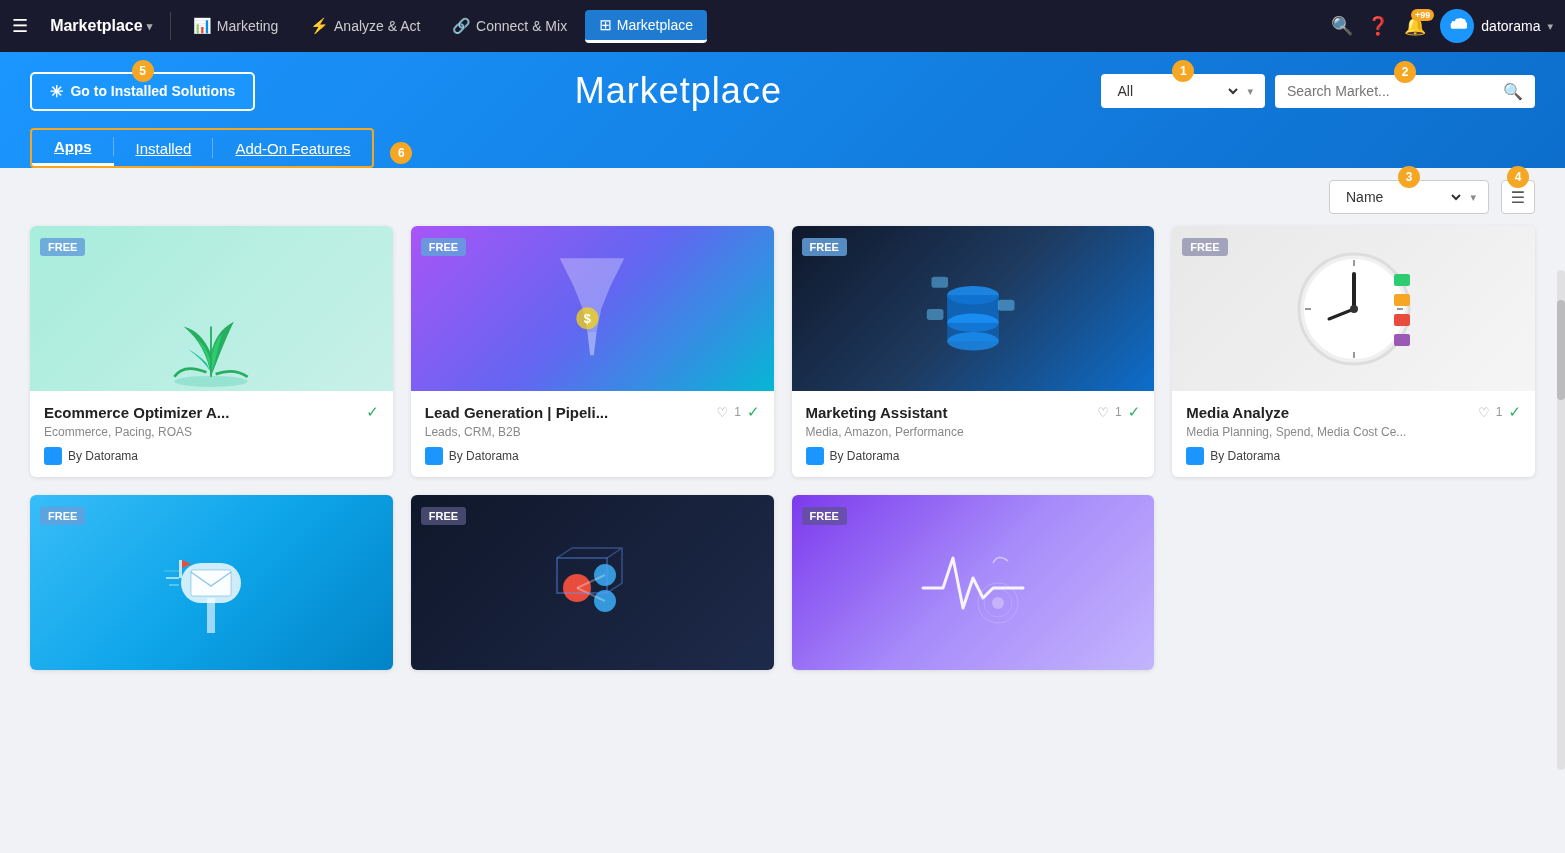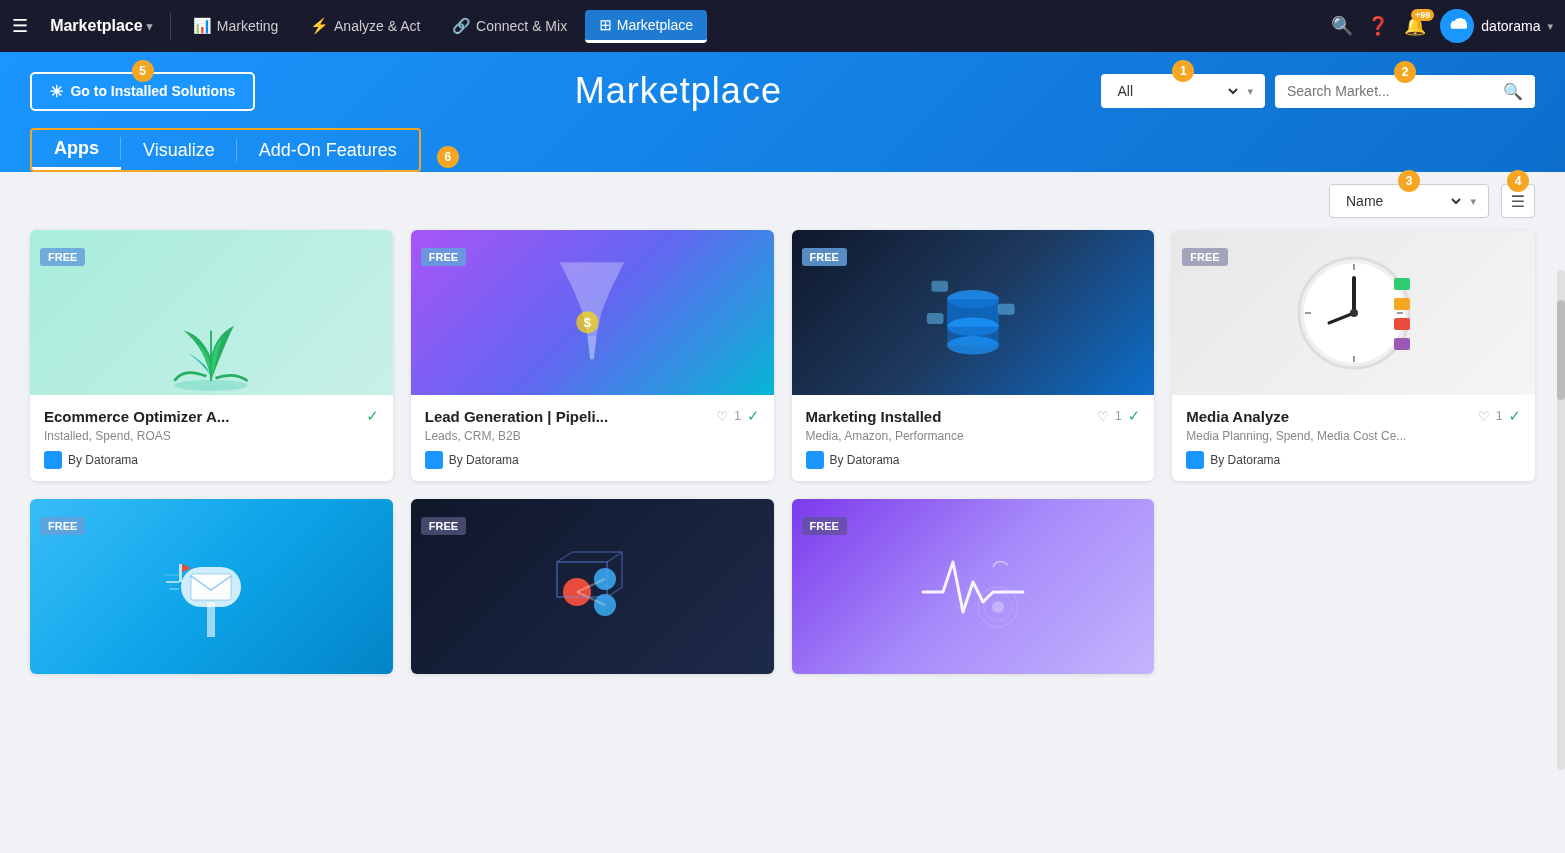--- a/index.html
+++ b/index.html
@@ -59,22 +59,22 @@
     .search-icon { color: #1b96ff; font-size: 16px; cursor: pointer; }
 
     
     .tabs-row {
       display: flex; align-items: center; gap: 0;
       border: 2.5px solid #f5a623; border-radius: 4px;
       overflow: hidden; width: fit-content;
     }
     .tab-btn {
       background: transparent; border: none; color: #fff;
-      font-size: 18px; font-weight: 500; padding: 8px 22px;
-      cursor: pointer; position: relative;
+      font-size: 15px; font-weight: 500; padding: 8px 22px;
+      cursor: pointer; position: relative; text-decoration: underline;
     }
     .tab-btn.active { border-bottom: 3px solid #fff; font-weight: 700; }
     .tab-btn:not(:last-child)::after { content: ''; position: absolute; right: 0; top: 20%; height: 60%; width: 1px; background: rgba(255,255,255,0.3); }
     .tabs-section { display: flex; align-items: flex-end; gap: 16px; padding-top: 4px; }
 
     
     .sort-row {
       display: flex; justify-content: flex-end; align-items: center;
       padding: 12px 30px; gap: 12px; background: #f0f2f5;
     }
@@ -90,21 +90,21 @@
     .cards-grid {
       display: grid; grid-template-columns: repeat(4, 1fr);
       gap: 18px; padding: 0 30px 30px 30px;
     }
     .card {
       background: #fff; border-radius: 6px; overflow: hidden;
       box-shadow: 0 1px 4px rgba(0,0,0,0.1); position: relative;
     }
     .card-image { width: 100%; height: 165px; object-fit: cover; position: relative; overflow: hidden; }
     .card-free-badge {
-      position: absolute; top: 18px; left: 10px;
+      position: absolute; top: 12px; left: 10px;
       background: rgba(100,160,220,0.85); color: #fff;
       font-size: 11px; font-weight: 700; padding: 3px 8px; border-radius: 3px;
     }
     .card-body { padding: 12px 14px; }
     .card-title-row { display: flex; align-items: center; justify-content: space-between; margin-bottom: 4px; }
     .card-title { font-size: 15px; font-weight: 700; color: #222; }
     .card-meta { display: flex; align-items: center; gap: 6px; }
     .card-heart { color: #aaa; font-size: 13px; display: flex; align-items: center; gap: 2px; }
     .card-heart-count { font-size: 12px; color: #999; }
     .card-check { color: #27ae60; font-size: 15px; }
@@ -213,21 +213,21 @@
           <span class="search-icon">🔍</span>
         </div>
       </div>
     </div>
   </div>
 
   <div class="tabs-section">
     <div style="position:relative;">
       <div class="tabs-row">
         <button class="tab-btn active">Apps</button>
-        <button class="tab-btn">Visualize</button>
+        <button class="tab-btn">Installed</button>
         <button class="tab-btn">Add-On Features</button>
       </div>
     </div>
     <div style="position:relative; margin-bottom:4px;">
       <div style="width:22px; height:22px; background:#f5a623; border-radius:50%; display:flex; align-items:center; justify-content:center; color:#fff; font-size:12px; font-weight:700;">6</div>
     </div>
   </div>
 </div>
 
 <div class="sort-row">
@@ -266,21 +266,21 @@
           <path d="M100 115 Q85 105 65 112" stroke="#27ae60" stroke-width="3" fill="none"></path>
         </svg>
       </div>
       <div class="card-body">
         <div class="card-title-row">
           <span class="card-title">Ecommerce Optimizer A...</span>
           <div class="card-meta">
             <span class="card-check">✓</span>
           </div>
         </div>
-        <div class="card-tags">Installed, Spend, ROAS</div>
+        <div class="card-tags">Ecommerce, Pacing, ROAS</div>
         <div class="card-author">
           <div class="datorama-logo"></div>
           <span class="card-by">By Datorama</span>
         </div>
       </div>
     </div>
 
     <div class="card">
       <div class="card-image card-img-lead">
         <span class="card-free-badge">FREE</span>
@@ -320,21 +320,21 @@
           <rect x="27" y="80" width="56" height="20" fill="#0d6ecc" opacity="0.6"></rect>
           <ellipse cx="55" cy="100" rx="28" ry="10" fill="#1b96ff" opacity="0.7"></ellipse>
 
           <rect x="10" y="30" width="18" height="12" rx="3" fill="rgba(100,200,255,0.5)"></rect>
           <rect x="82" y="55" width="18" height="12" rx="3" fill="rgba(100,200,255,0.5)"></rect>
           <rect x="5" y="65" width="18" height="12" rx="3" fill="rgba(100,200,255,0.5)"></rect>
         </svg>
       </div>
       <div class="card-body">
         <div class="card-title-row">
-          <span class="card-title">Marketing Installed</span>
+          <span class="card-title">Marketing Assistant</span>
           <div class="card-meta">
             <span class="card-heart">♡</span>
             <span class="card-heart-count">1</span>
             <span class="card-check">✓</span>
           </div>
         </div>
         <div class="card-tags">Media, Amazon, Performance</div>
         <div class="card-author">
           <div class="datorama-logo"></div>
           <span class="card-by">By Datorama</span>

